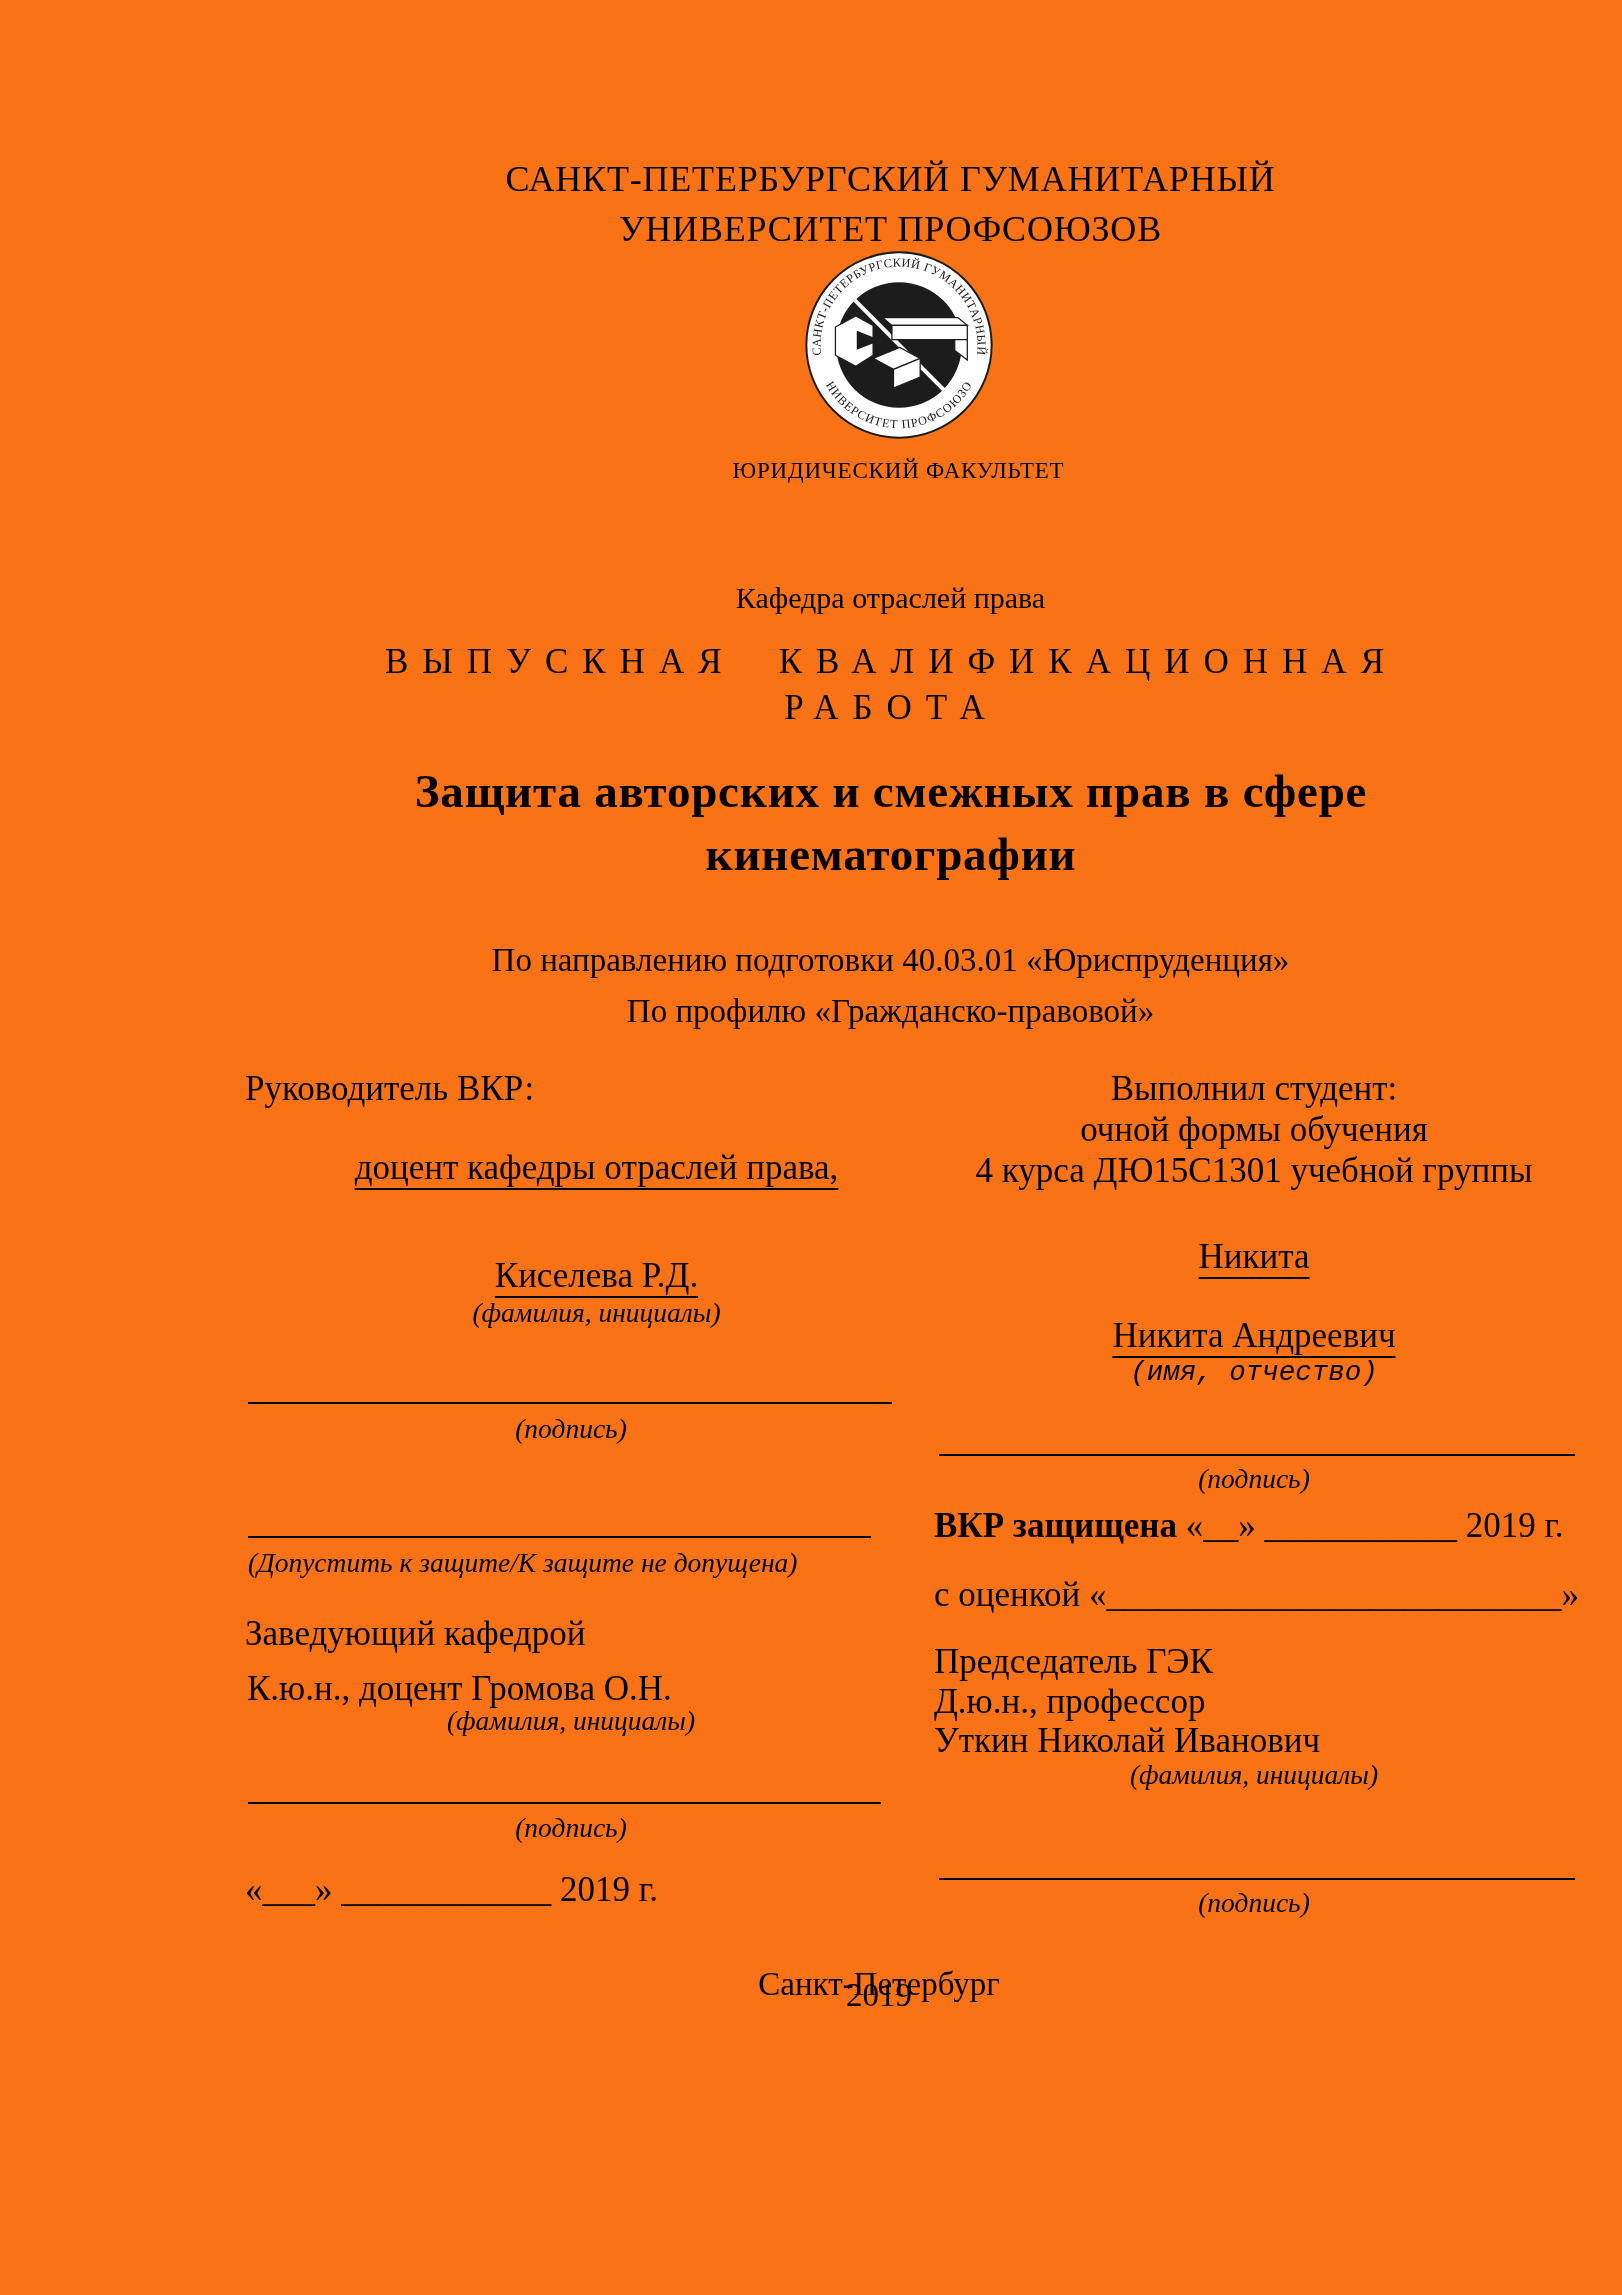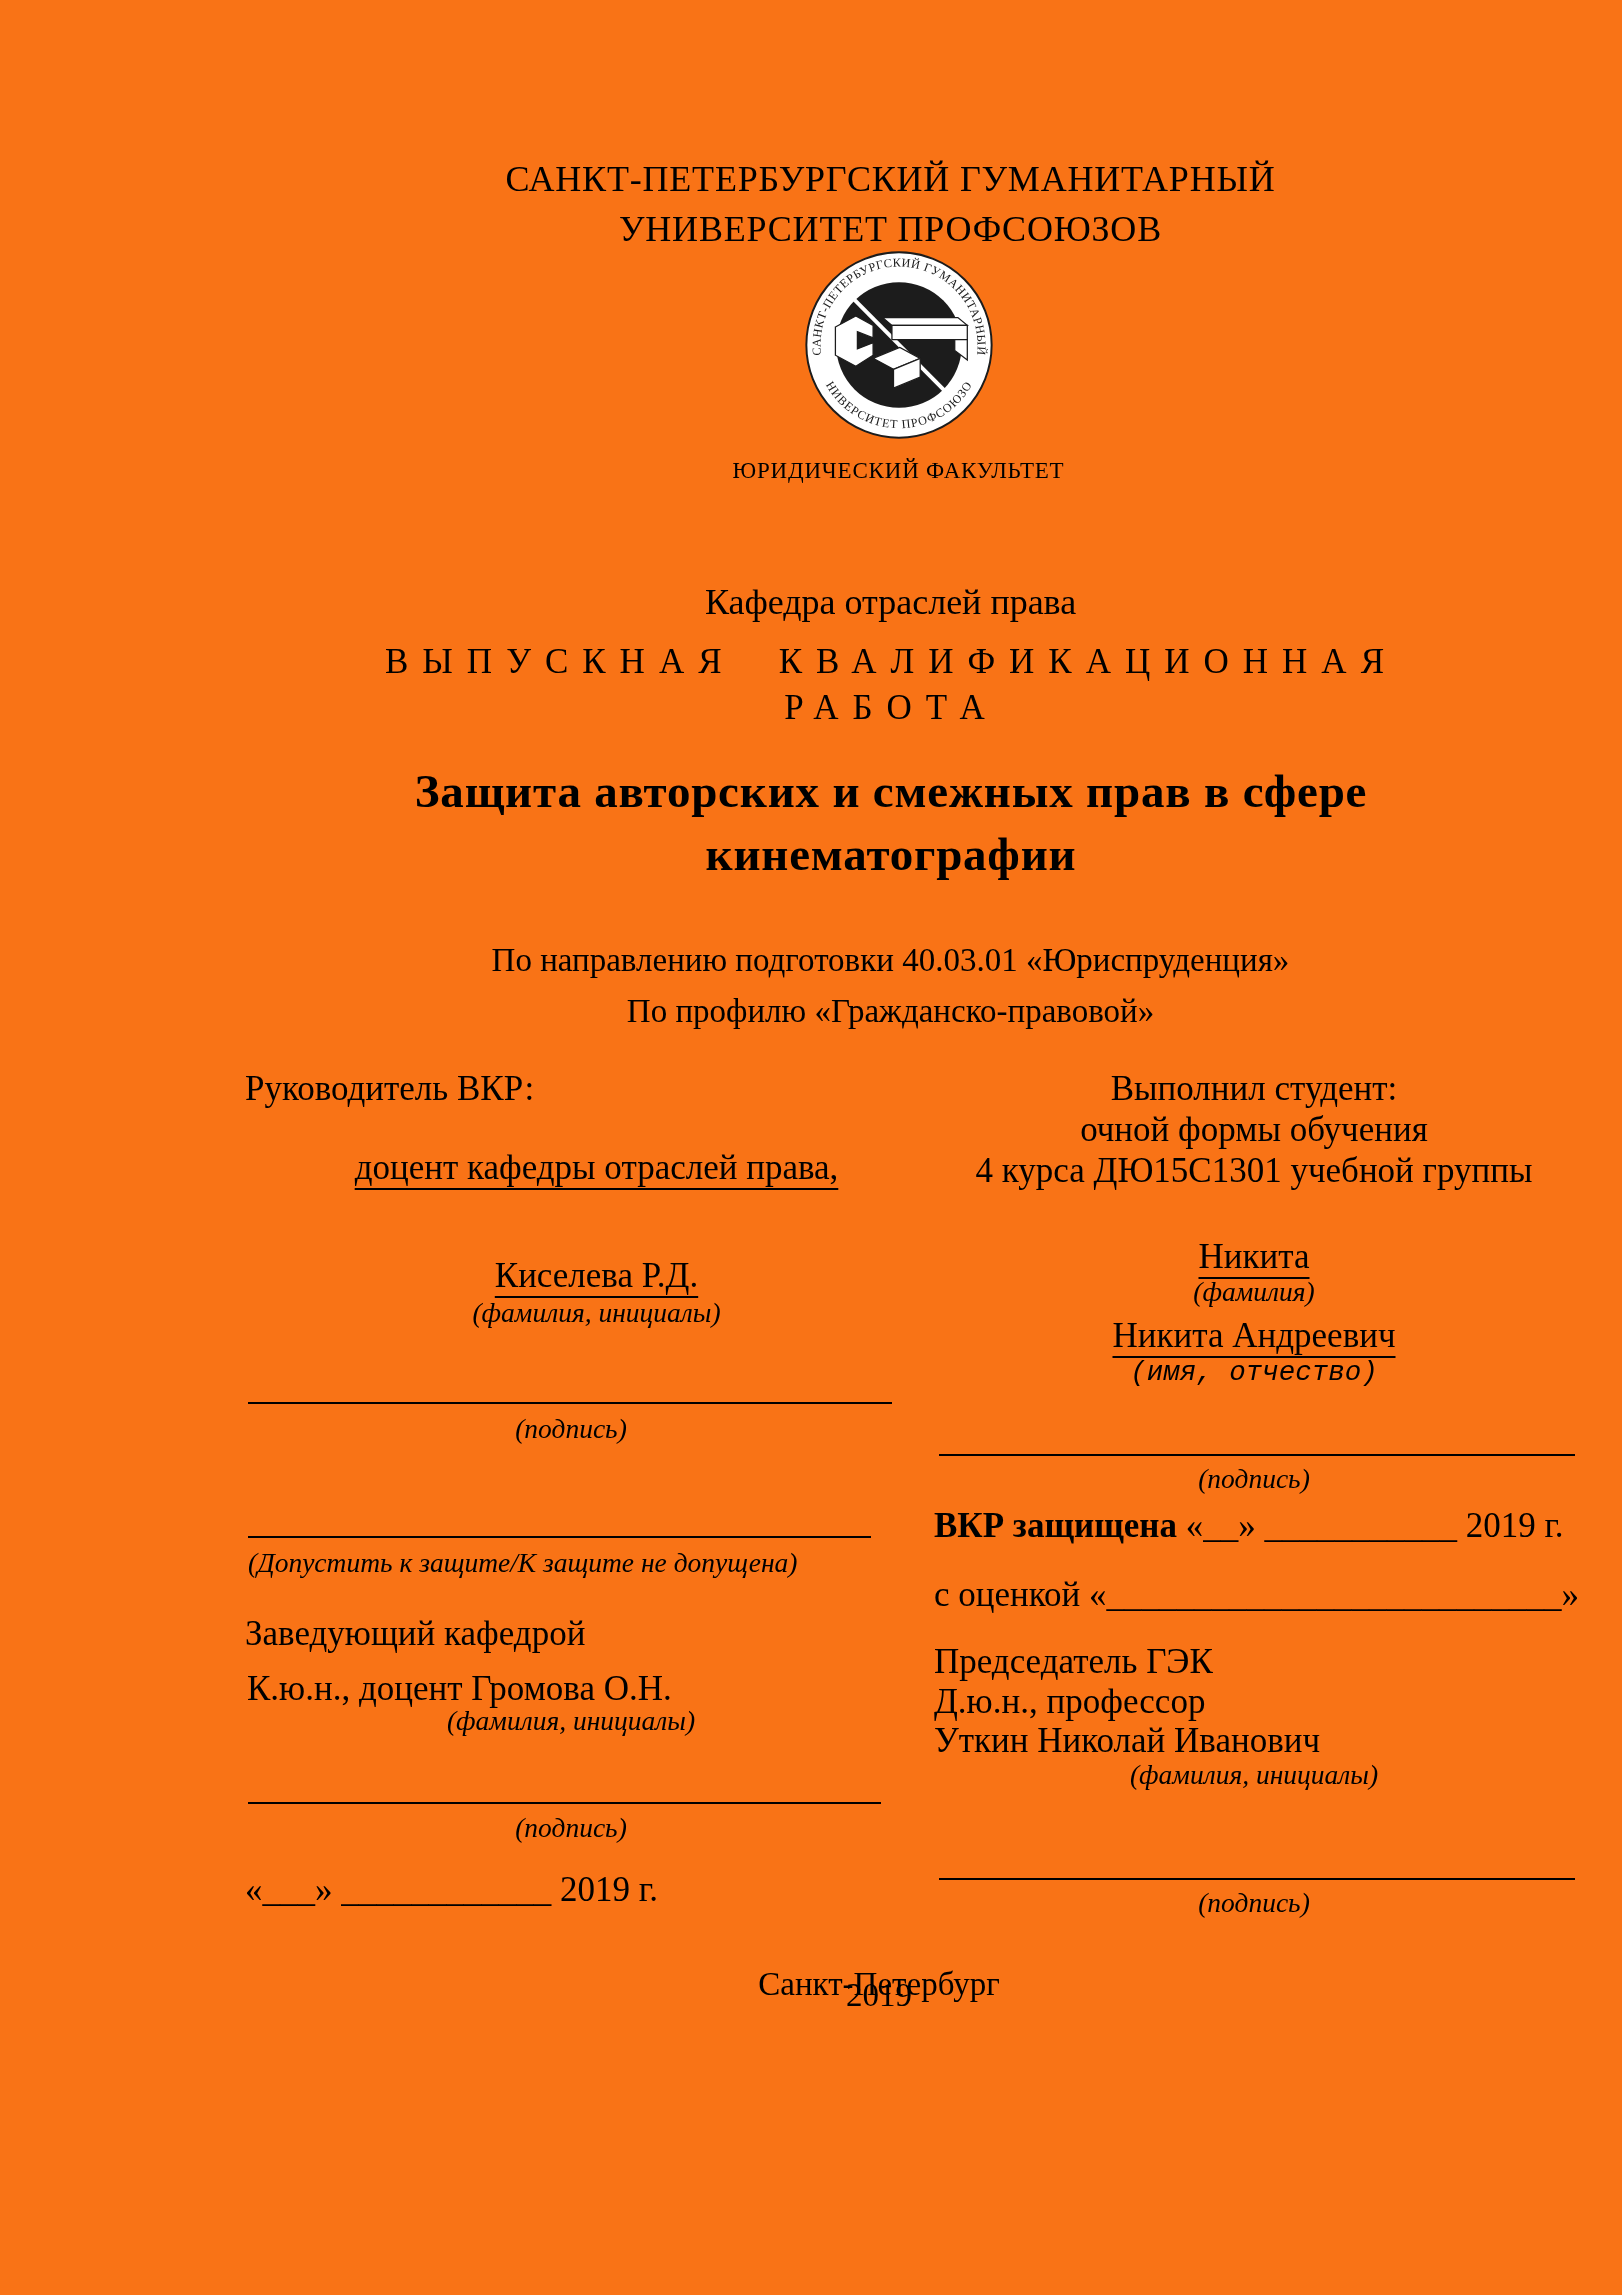--- a/index.html
+++ b/index.html
@@ -8,21 +8,21 @@
     width:1623px;height:2295px;
     background:#f97316;
     font-family:"Liberation Serif","DejaVu Serif",serif;
     color:#000;
     overflow:hidden;
   }
   .t{position:absolute;white-space:nowrap;}
   .center{text-align:center;}
   .u-head{font-size:36px;letter-spacing:0.8px;}
   .faculty{font-size:23px;letter-spacing:0.8px;}
-  .dept{font-size:36px;}
+  .dept{font-size:30px;}
   .worktype{font-size:35px;letter-spacing:14px;word-spacing:20.4px;}
   .title{font-size:47px;font-weight:bold;letter-spacing:0.8px;}
   .program{font-size:33px;}
   .body-txt{font-size:35px;}
   .small-cap{font-size:27.5px;font-style:italic;}
   .footer-txt{font-size:33px;}
   .ul{text-decoration:underline;text-underline-offset:8.6px;text-decoration-thickness:1.6px;}
   .sigline{position:absolute;height:0;border-top:2.4px solid #000;}
   .bold{font-weight:bold;}
   svg text{font-family:"Liberation Serif","DejaVu Serif",serif;}
@@ -103,21 +103,20 @@
   <div class="sigline" style="top:1802px;left:248px;width:633px;"></div>
   <div class="t center small-cap" style="top:1812px;left:245px;width:652px;">(подпись)</div>
 
   <div class="t body-txt" style="top:1870px;left:245px;">«___» ____________ 2019 г.</div>
 
   <div class="t center body-txt" style="top:1069px;left:934px;width:640px;">Выполнил студент:</div>
   <div class="t center body-txt" style="top:1110px;left:934px;width:640px;">очной формы обучения</div>
   <div class="t center body-txt" style="top:1151px;left:934px;width:640px;">4 курса ДЮ15С1301 учебной группы</div>
 
   <div class="t center body-txt ul" style="top:1237px;left:934px;width:640px;">Никита</div>
-  <div class="t center small-cap" style="top:1276px;left:934px;width:640px;">(фамилия)</div>
 
   <div class="t center body-txt ul" style="top:1316px;left:934px;width:640px;">Никита Андреевич</div>
   <div class="t center small-cap" style="top:1357px;left:934px;width:640px;font-family:Liberation Mono, monospace;">(имя, отчество)</div>
 
   <div class="sigline" style="top:1454px;left:939px;width:636px;"></div>
   <div class="t center small-cap" style="top:1463px;left:934px;width:640px;">(подпись)</div>
 
   <div class="t body-txt" style="top:1506px;left:934px;">
     <span class="bold">ВКР защищена</span><span> «__» ___________ 2019 г.</span>
   </div>

